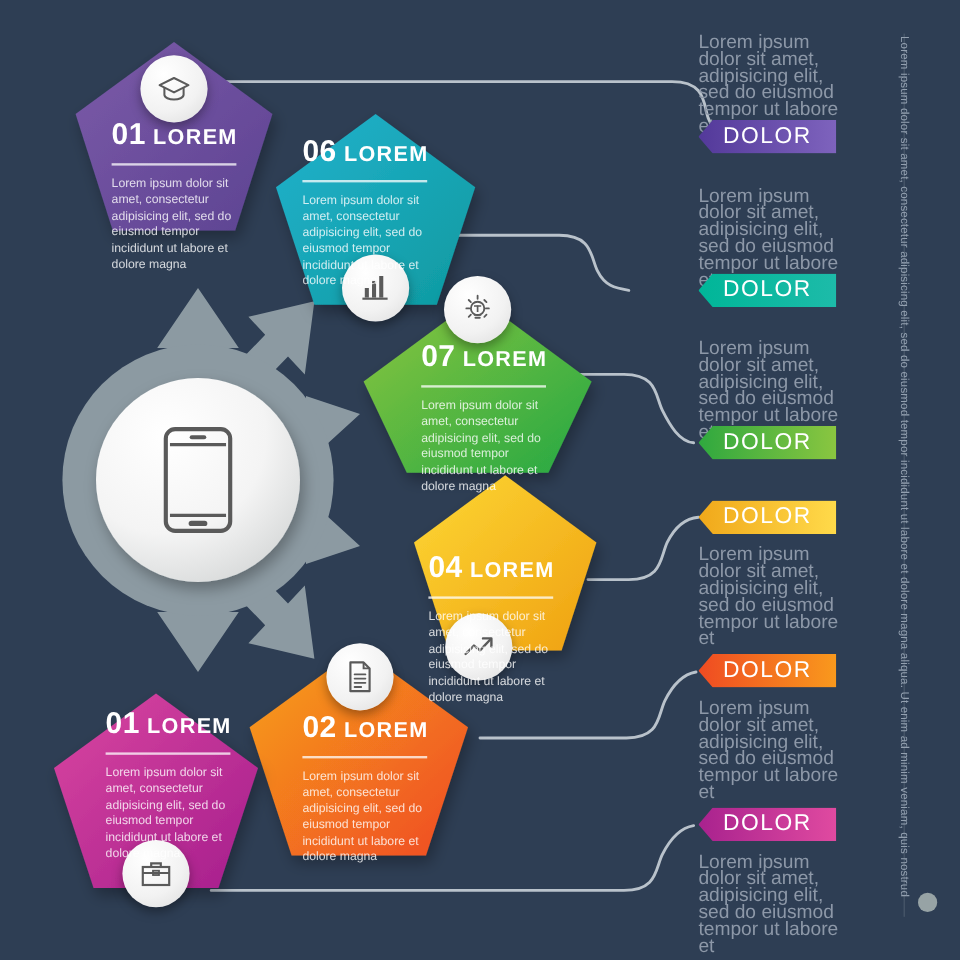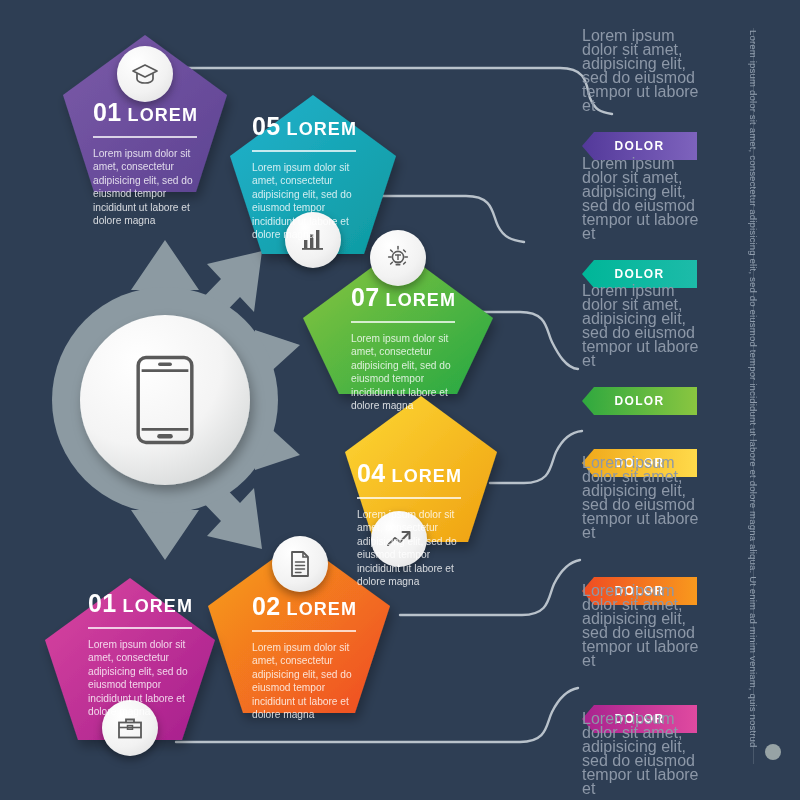--- a/index.html
+++ b/index.html
@@ -23,23 +23,22 @@
 
   
   .side-para {
     position:absolute; width:130px;
     font-size:16px; line-height:14px;
     color:#8d98a8;
   }
   .tag {
     position:absolute; height:28px; width:115px;
     display:flex; align-items:center; justify-content:center;
-    color:#fff; font-size:12px; font-weight:bold; letter-spacing:1.3px;
+    color:#fff; font-size:19px; font-weight:normal; letter-spacing:1.3px;
     clip-path: polygon(12px 0, 100% 0, 100% 100%, 12px 100%, 0 50%);
-    margin-top: 32px;
   }
   .vert-text {
     position:absolute;
     left:762px; top:30px;
     width:740px; height:18px;
     transform-origin: 0 0;
     transform: rotate(90deg);
     font-size:9.6px; letter-spacing:.15px;
     color:#93a0b0;
     white-space:nowrap;
@@ -222,21 +221,21 @@
     <div class="pent-title">
       <span class="num">01</span>
       <span class="word">LOREM</span>
     </div>
     <div class="pent-rule"></div>
     <div class="pent-body">Lorem ipsum dolor sit amet, consectetur adipisicing elit, sed do eiusmod tempor incididunt ut labore et dolore magna</div>
   </div>
 
   <div class="pent-text" style="left:252px; top:112px; width:104px;">
     <div class="pent-title">
-      <span class="num">05</span>
+      <span class="num">06</span>
       <span class="word">LOREM</span>
     </div>
     <div class="pent-rule"></div>
     <div class="pent-body">Lorem ipsum dolor sit amet, consectetur adipisicing elit, sed do eiusmod tempor incididunt ut labore et dolore magna</div>
   </div>
 
   <div class="pent-text" style="left:351px; top:283px; width:104px;">
     <div class="pent-title">
       <span class="num">07</span>
       <span class="word">LOREM</span>

